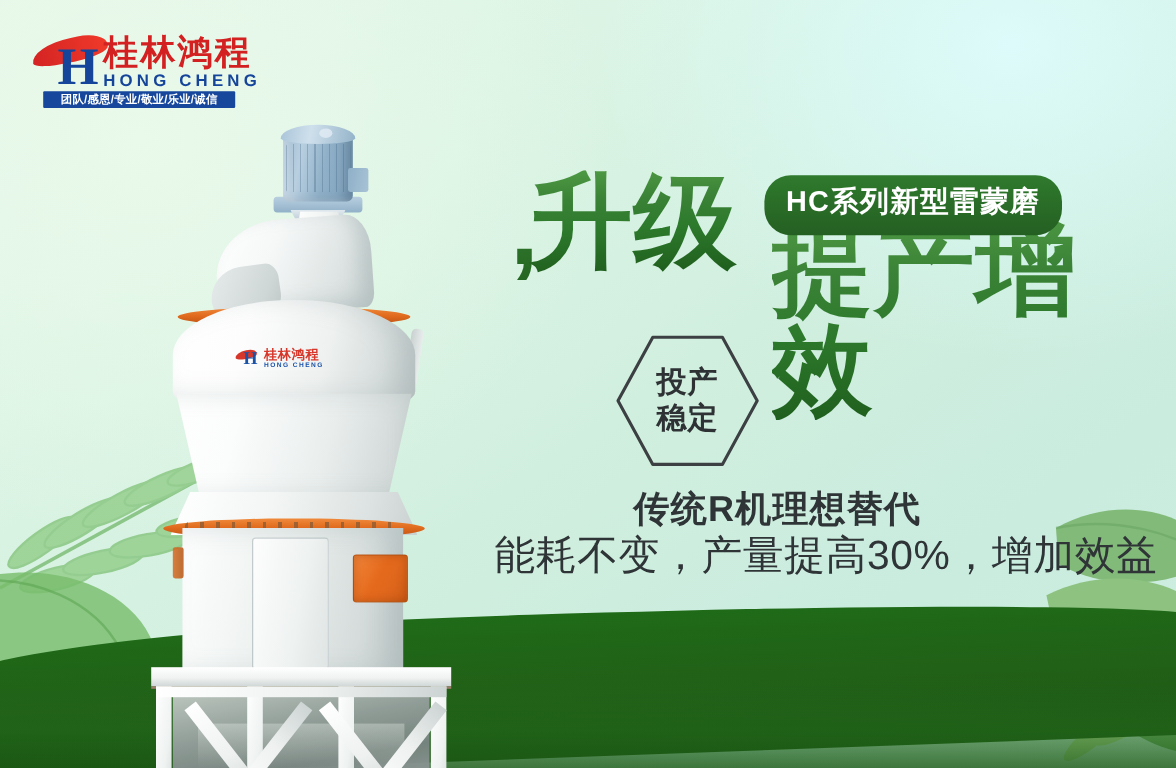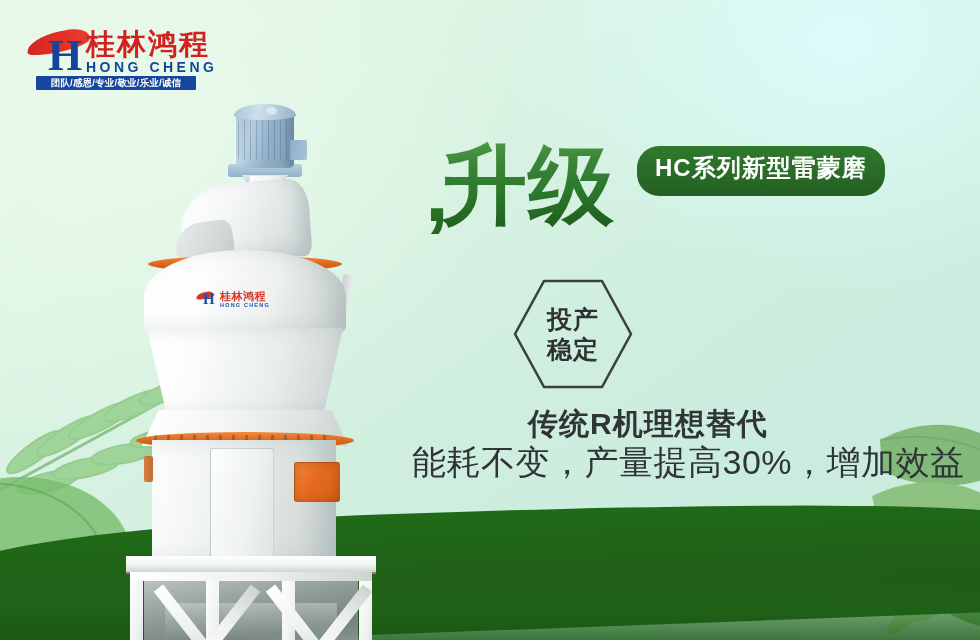--- a/index.html
+++ b/index.html
@@ -367,20 +367,21 @@
     <div class="logo-swoosh"></div>
     <div class="logo-h">H</div>
     <div class="logo-cn">桂林鸿程</div>
     <div class="logo-en">HONG CHENG</div>
     <div class="logo-slogan">团队/感恩/专业/敬业/乐业/诚信</div>
   </div>
 
   <div class="headline">
     <div class="hl-line hl-a">升级</div>
     <div class="hl-comma">,</div>
+    <div class="hl-line hl-b">提产增效</div>
   </div>
   <div class="pill">HC系列新型雷蒙磨</div>
 
   <div class="hexes">
     <div class="hex-shell hex1">
       <svg width="122" height="112" viewBox="0 0 122 112">
         <polygon points="32,3 90,3 119,56 90,109 32,109 3,56" fill="none" stroke="#3c4042" stroke-width="2.6" stroke-linejoin="round"></polygon>
       </svg>
       <div class="hex-txt">
         <span>投产</span>

